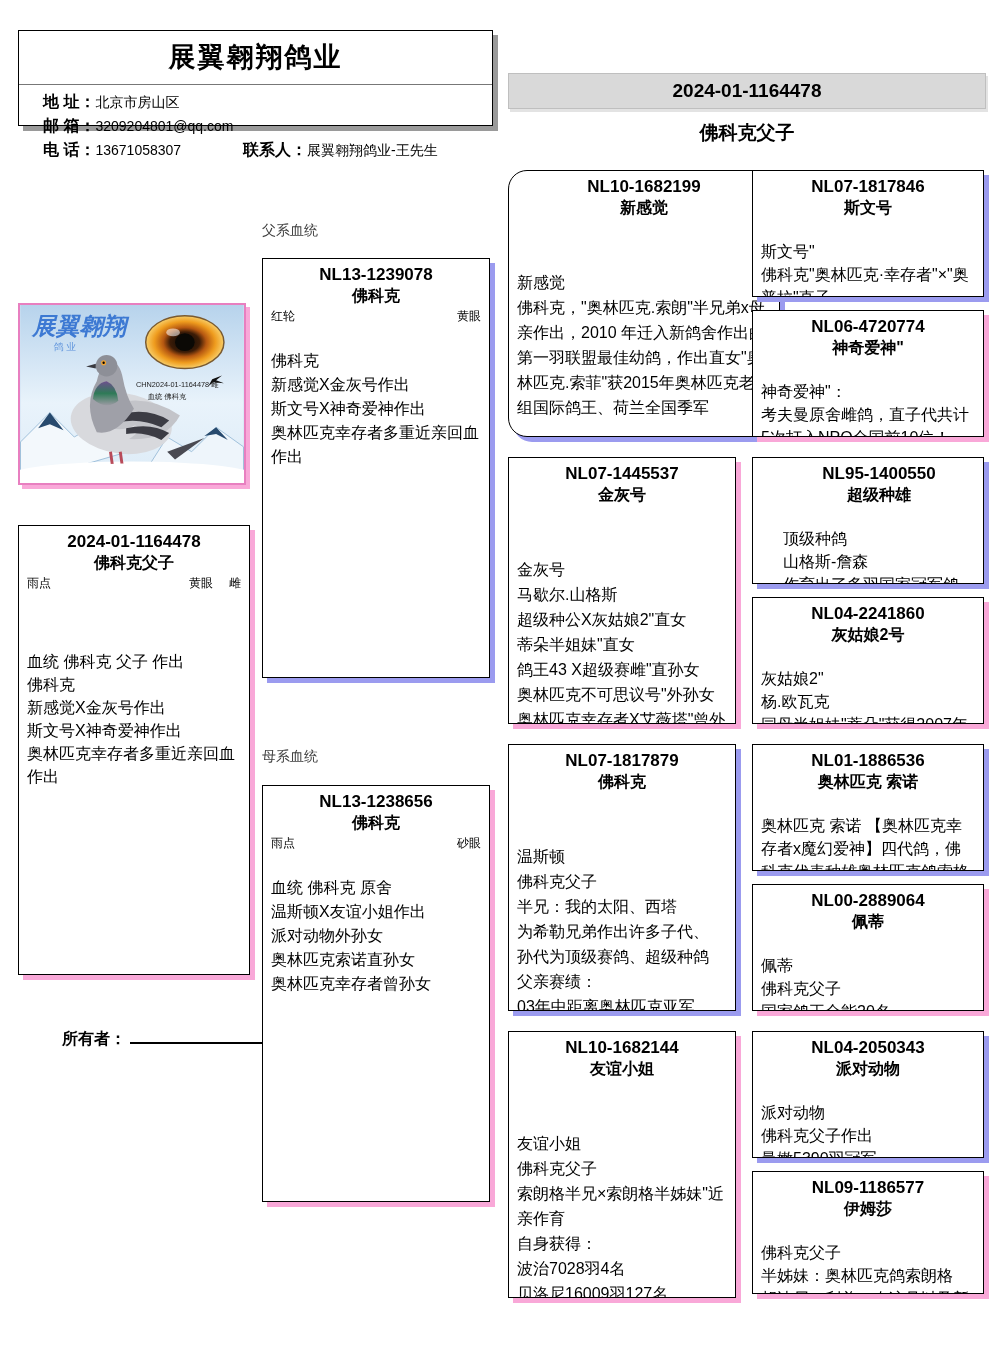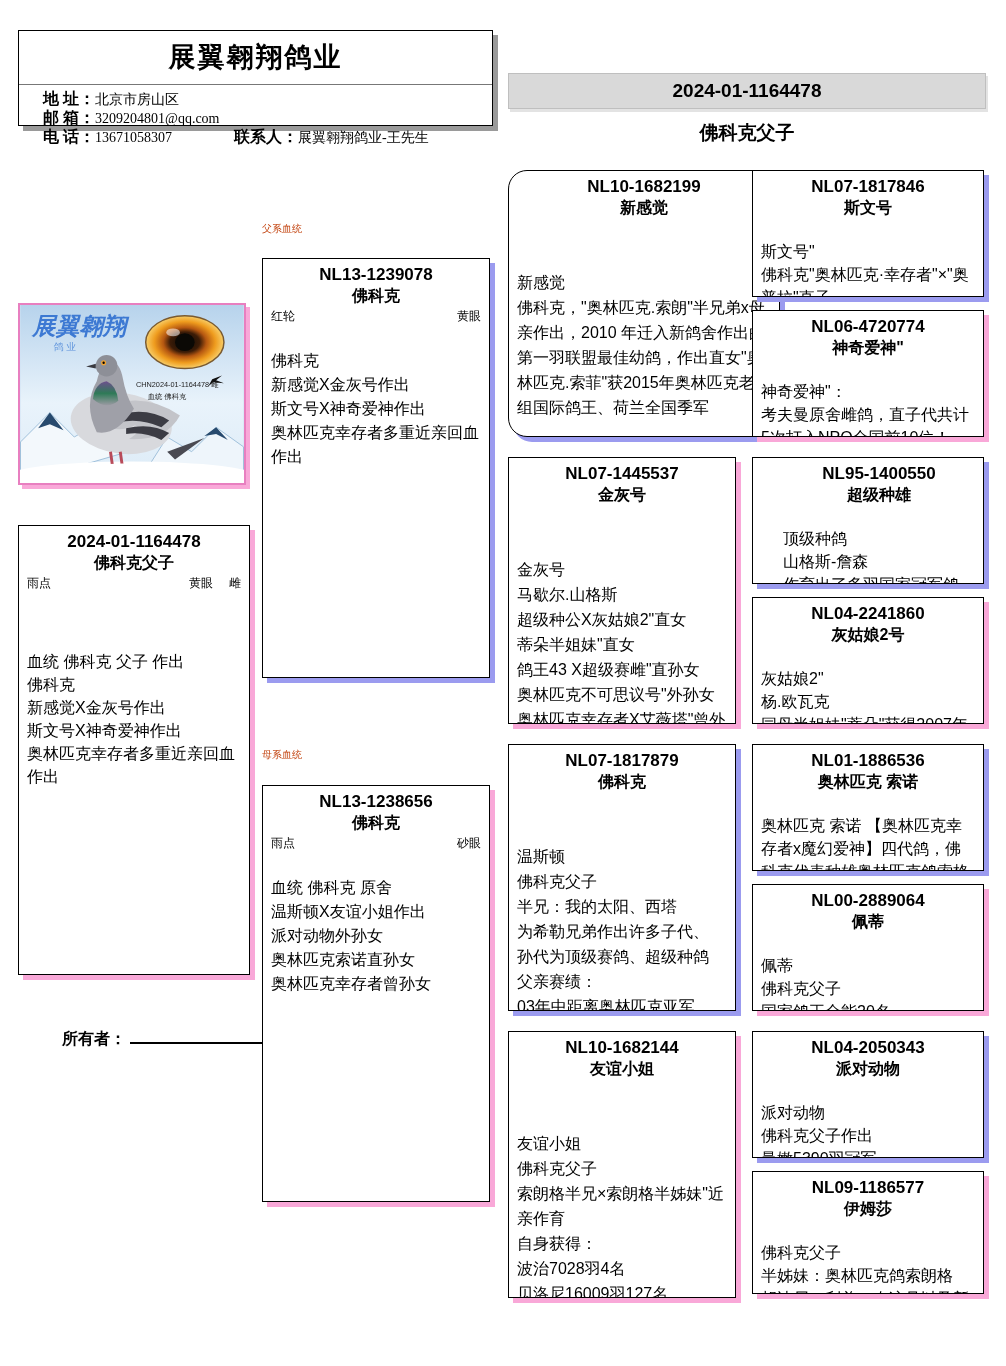--- a/index.html
+++ b/index.html
@@ -10,21 +10,21 @@
   *{margin:0;padding:0;box-sizing:border-box;}
   html,body{background:#fff;}
   body{font-family:"Liberation Sans","DejaVu Sans",sans-serif;color:#000;}
   #page{position:relative;width:1006px;height:1366px;background:#fff;overflow:hidden;}
 
   
   .company-card{position:absolute;left:18px;top:30px;width:475px;height:96px;
     background:#fff;border:1px solid #000;box-shadow:5px 5px 0 #9a9a9a;}
   .company-title{text-align:center;font-weight:bold;font-size:27px;padding-top:8px;letter-spacing:2px;}
   .company-rule{border-top:1px solid #777;margin-top:9px;}
-  .company-info{padding:5px 0 0 24px;font-size:14px;line-height:18px;font-family:Liberation Serif, serif;}
+  .company-info{padding:5px 0 0 24px;font-size:14px;line-height:24px;}
   .company-info .lbl{font-weight:bold;font-size:16px;}
   .inline-pair .lbl2{font-weight:bold;font-size:16px;margin-left:62px;}
 
   
   .ring-bar{position:absolute;left:508px;top:73px;width:478px;height:36px;
     background:var(--barbg);border:1px solid #bfbfbf;box-shadow:2px 3px 0 #e3e3e3;
     display:flex;align-items:center;justify-content:center;font-weight:bold;font-size:19px;}
   .subject-name{position:absolute;left:508px;top:120px;width:478px;text-align:center;
     font-weight:bold;font-size:19px;}
 
@@ -35,21 +35,21 @@
   .pbox .ring{text-align:center;font-weight:bold;font-size:17px;padding-top:6px;}
   .pbox .pname{text-align:center;font-weight:bold;font-size:16px;line-height:21px;}
   .pbox .traits{display:flex;justify-content:space-between;padding:2px 8px 0 8px;font-size:12px;}
   .pbox .sex{margin-left:16px;}
   .pbox .body{padding:0 8px;font-size:16px;line-height:24px;}
   .gp .body{margin-top:52px;line-height:25px;}
   .ggp .body{margin-top:22px;line-height:23px;}
   .parentbox .body{margin-top:24px;}
   .subjectbox .body{margin-top:58px;line-height:23px;}
 
-  .lineage-label{position:absolute;font-size:10px;color:#c2410c;}
+  .lineage-label{position:absolute;font-size:14px;color:#404040;}
 
   
   .owner{position:absolute;left:62px;top:1028px;font-size:16px;font-weight:bold;}
   .owner-blank{display:inline-block;width:132px;border-bottom:2px solid #000;height:16px;margin-left:4px;}
 
   
   .photo{position:absolute;left:18px;top:303px;width:228px;height:182px;
     border:2px solid #e87fc0;box-shadow:4px 4px 0 var(--female);background:#cfe2f4;}
   .photo svg{display:block;width:100%;height:100%;}
 </style>

